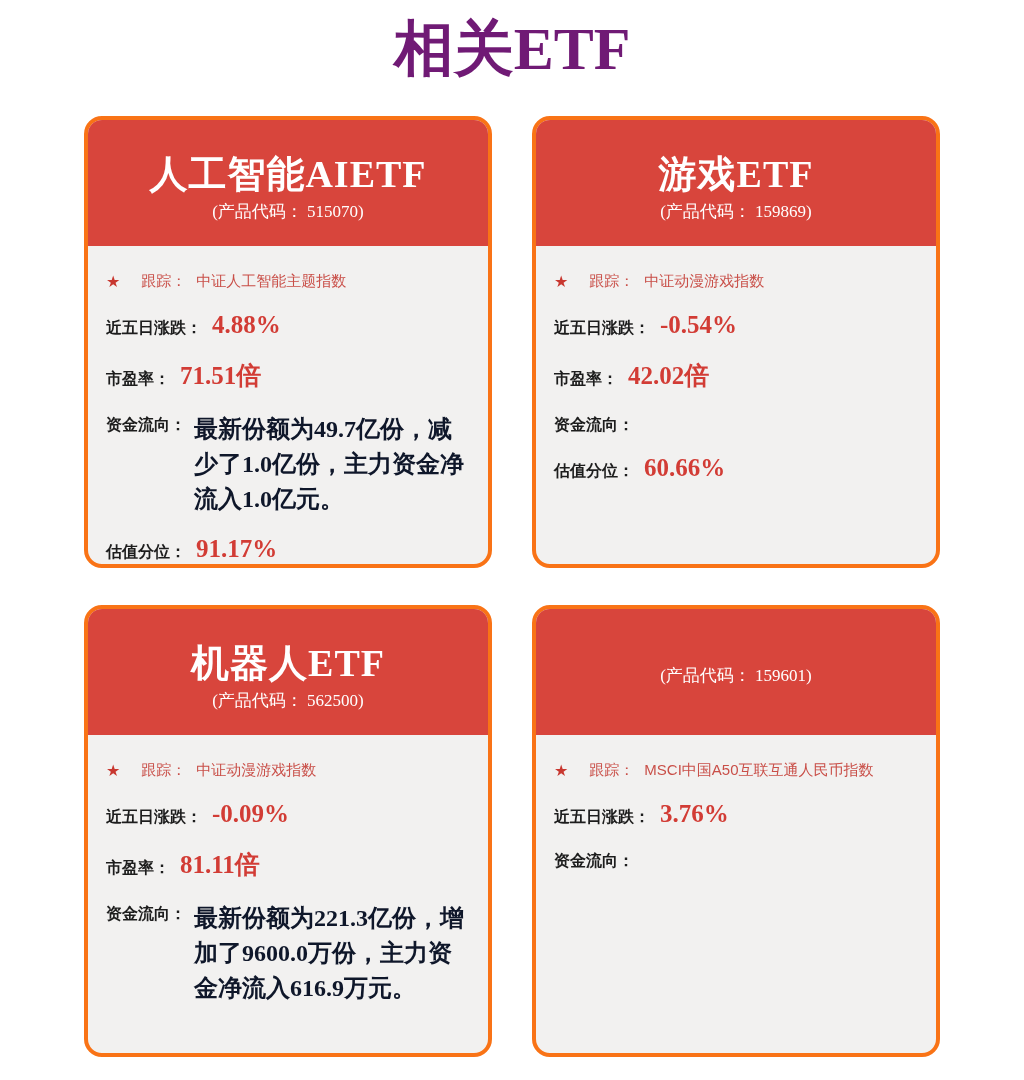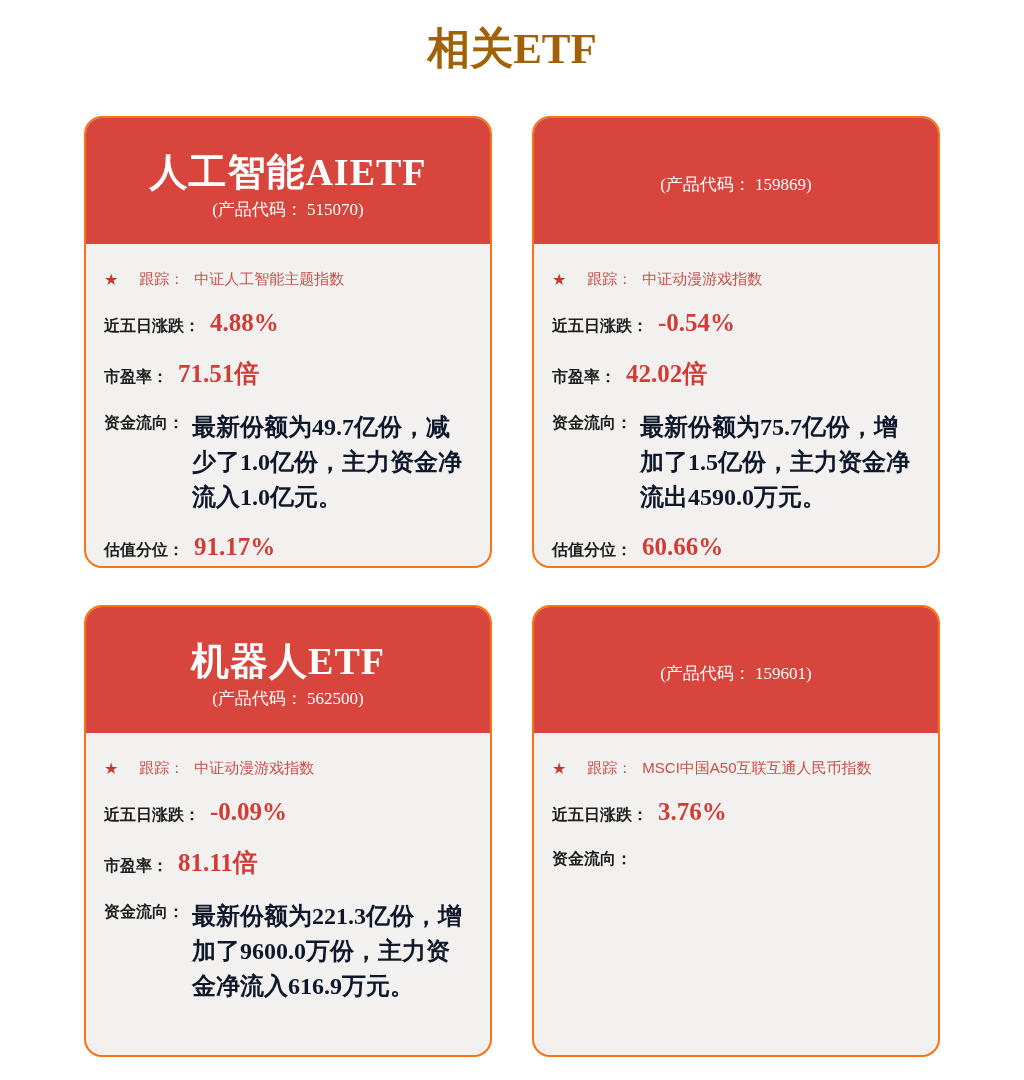--- a/index.html
+++ b/index.html
@@ -1,26 +1,26 @@
 <!DOCTYPE html>
 <html><head>
 <meta charset="utf-8">
 <style>
   * { margin:0; padding:0; box-sizing:border-box; }
   html,body { width:1024px; height:1080px; background:#ffffff; overflow:hidden;
               font-family:"Liberation Sans","DejaVu Sans",sans-serif; }
 
   .page-title { text-align:center; margin-top:10px; height:78px; line-height:78px;
-                font-size:43px; font-weight:bold; color:#a16207;
+                font-size:60px; font-weight:bold; color:#701a75;
                 font-family:"Liberation Serif","DejaVu Serif",serif; }
 
   .grid { margin-top:28px; display:grid; grid-template-columns:408px 408px;
           column-gap:40px; row-gap:37px; justify-content:center; }
 
-  .card { height:452px; background:#f2f1f0; border:2px solid #f97316;
+  .card { height:452px; background:#f2f1f0; border:4px solid #f97316;
           border-radius:18px; overflow:hidden; }
 
   .card-header { height:126px; background:#d8453c; display:flex; flex-direction:column;
                  align-items:center; justify-content:center; padding-top:6px; }
   .card-title { color:#ffffff; font-size:38px; font-weight:bold;
                 font-family:"Liberation Serif","DejaVu Serif",serif; letter-spacing:1px; }
   .card-code  { color:#ffffff; font-size:17px; margin-top:0;
                 font-family:"Liberation Serif","DejaVu Serif",serif; }
 
   .card-body { padding:16px 18px 0 18px; }
@@ -75,39 +75,39 @@
       </div>
       <div class="metric-row valuation-row">
         <span class="metric-label">估值分位：</span>
         <span class="metric-value">91.17%</span>
       </div>
     </div>
   </div>
 
   <div class="card">
     <div class="card-header">
+      <div class="card-title">游戏ETF</div>
       <div class="card-code">(产品代码： 159869)</div>
     </div>
     <div class="card-body">
       <div class="track-row">
         <span class="star">★</span>
         <span class="track-label">跟踪：</span>
         <span>中证动漫游戏指数</span>
       </div>
       <div class="metric-row">
         <span class="metric-label">近五日涨跌：</span>
         <span class="metric-value">-0.54%</span>
       </div>
       <div class="metric-row">
         <span class="metric-label">市盈率：</span>
         <span class="metric-value">42.02倍</span>
       </div>
       <div class="flow-row">
         <span class="metric-label">资金流向：</span>
-        <span class="flow-text">最新份额为75.7亿份，增加了1.5亿份，主力资金净流出4590.0万元。</span>
       </div>
       <div class="metric-row valuation-row">
         <span class="metric-label">估值分位：</span>
         <span class="metric-value">60.66%</span>
       </div>
     </div>
   </div>
 
   <div class="card">
     <div class="card-header">

